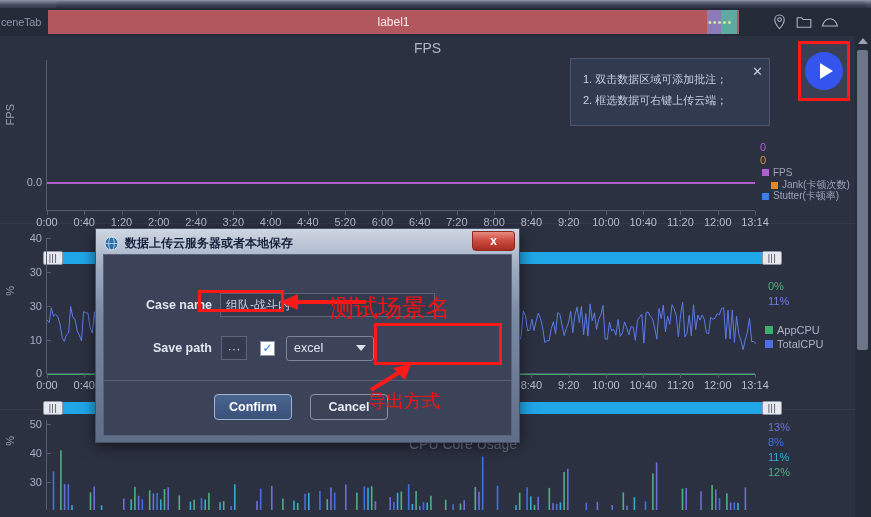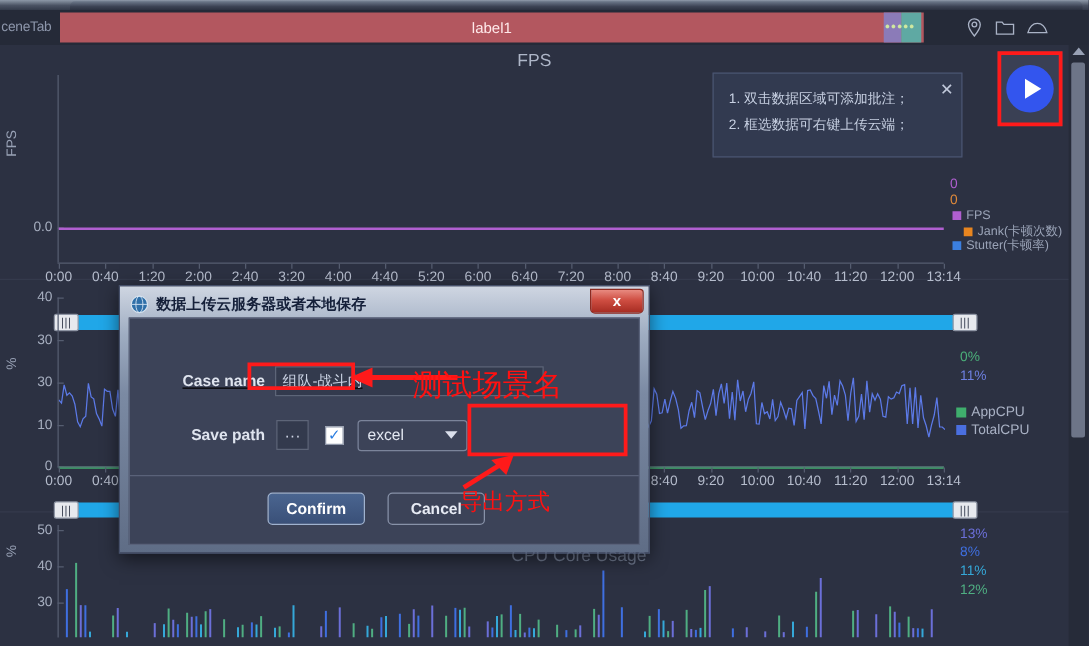--- a/index.html
+++ b/index.html
@@ -572,21 +572,21 @@
           <path d="M1.3 8h13.4" stroke="#cfe0f0" stroke-width="0.8"></path>
         </svg>
       </span>
       <span class="dlg-title">数据上传云服务器或者本地保存</span>
       <span class="dlg-close">x</span>
     </div>
 
     <div class="dlg-body">
       <div class="dlg-form">
 
-        <div class="frow" style="top:37px;text-decoration:underline;">
+        <div class="frow" style="top:37px;">
           <span class="flabel">Case name</span>
           <span class="finput" style="width:215px;">
             <span>组队-战斗内</span>
           </span>
         </div>
 
         <div class="frow" style="top:80px;">
           <span class="flabel">Save path</span>
           <span class="dots-btn">···</span>
           <span style="display:inline-block;width:13px;"></span>

